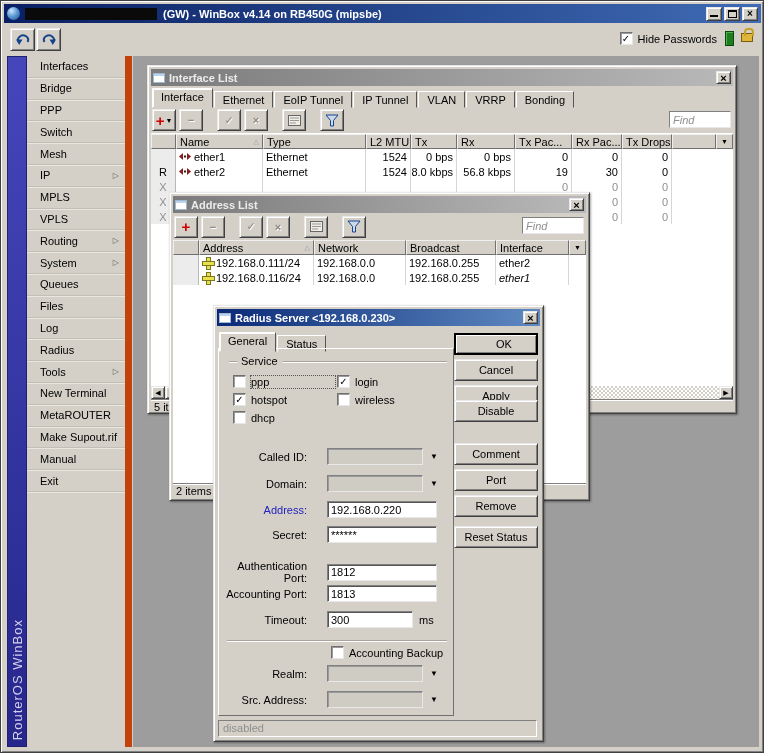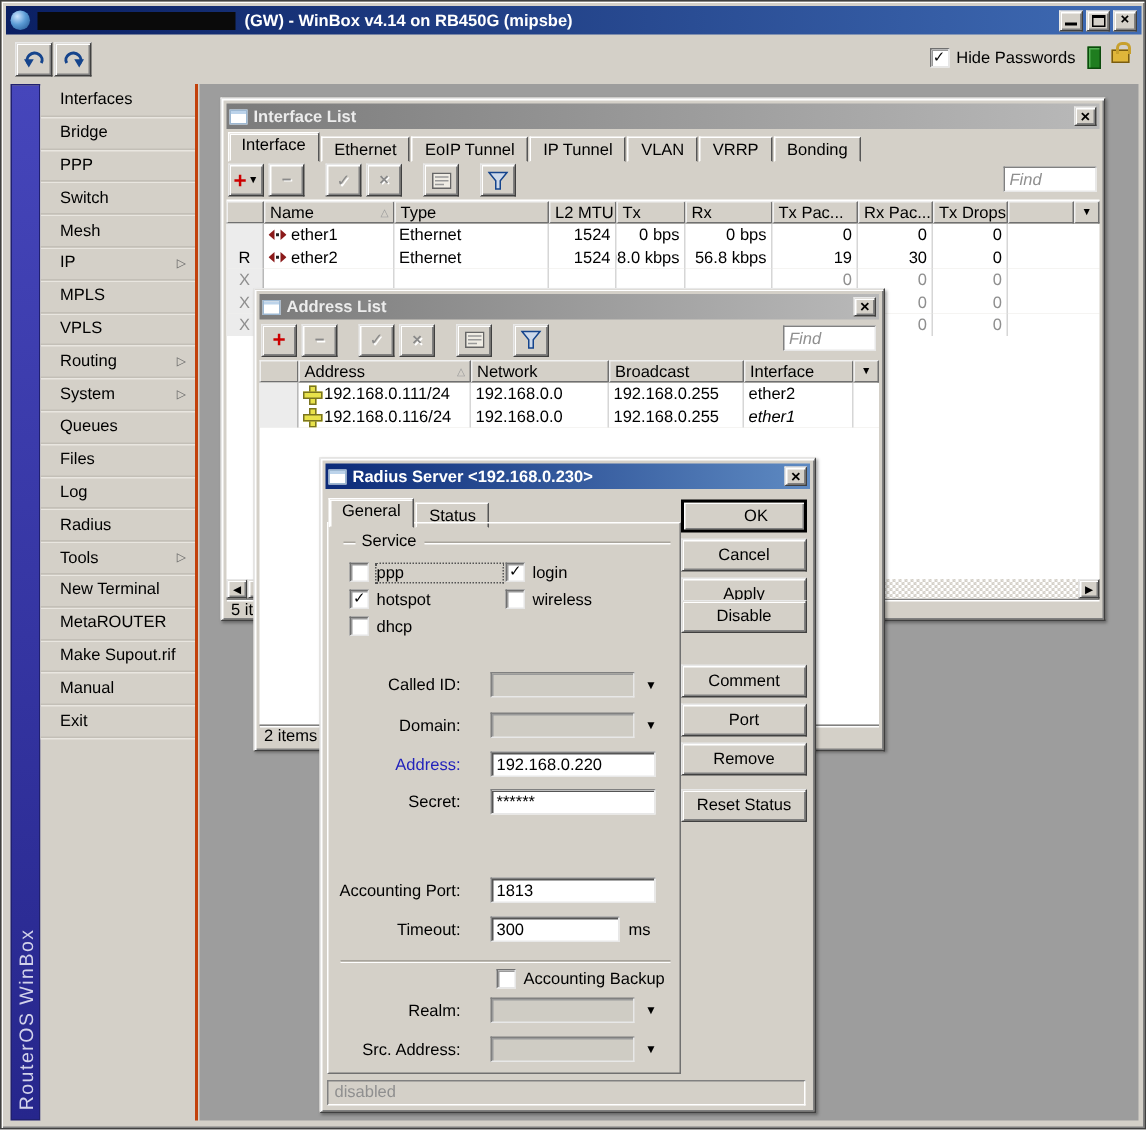--- a/index.html
+++ b/index.html
@@ -39,21 +39,21 @@
              border:1px solid #7a5c10; }
   .padlock::before { content:""; position:absolute; left:2px; top:-6px; width:6px; height:6px;
              border:2px solid #c8a02c; border-bottom:none; border-radius:4px 4px 0 0; }
 
   
   .blue-strip { position:absolute; left:6px; top:55px; width:20px; height:691px;
                 background:linear-gradient(180deg,#4646bb,#26268c); border:1px solid #202070; }
   .brand-vert { position:absolute; bottom:6px; left:2px; writing-mode:vertical-rl; transform:rotate(180deg);
                 color:#d2d2ea; font-size:13px; letter-spacing:1px; }
   .sidebar { position:absolute; left:26px; top:55px; width:105px; height:691px; background:#d4d0c8;
-             border-right:2px solid #c2410c; }
+             border-right:7px solid #c2410c; }
   .side-item { height:21.8px; display:flex; align-items:center; padding:0 6px 0 13px;
                border-bottom:1px solid #c3bfb7; box-shadow:0 1px 0 #e9e6e0; cursor:default; }
   .side-item .sub { margin-left:auto; font-size:8px; color:#666; }
 
   
   .mdi { position:absolute; left:132px; top:55px; width:626px; height:691px; background:#9d9d9d; }
 
   
   .win { position:absolute; background:#d4d0c8; border:1px solid; border-color:#e8e8e8 #404040 #404040 #e8e8e8;
          box-shadow:inset 1px 1px 0 #fff, inset -1px -1px 0 #808080, 1px 1px 2px rgba(0,0,0,.35); padding:3px; }
@@ -573,20 +573,24 @@
         <span class="combo-dd">▼</span>
       </div>
       <div class="frow" style="left:0; top:152px;">
         <span class="flabel blue">Address:</span>
         <input class="txt" value="192.168.0.220" style="">
       </div>
       <div class="frow" style="left:0; top:177px;">
         <span class="flabel">Secret:</span>
         <input class="txt" value="******" style="">
       </div>
+      <div class="frow" style="left:0; top:211px;">
+        <span class="flabel">Authentication Port:</span>
+        <input class="txt" value="1812" style="">
+      </div>
       <div class="frow" style="left:0; top:236px;">
         <span class="flabel">Accounting Port:</span>
         <input class="txt" value="1813" style="">
       </div>
       <div class="frow" style="left:0; top:262px;">
         <span class="flabel">Timeout:</span>
         <input class="txt" style="width: 86px;" value="300">
         <span style="margin-left:6px;">ms</span>
       </div>
       <div class="sep" style="top:291px;"></div>

